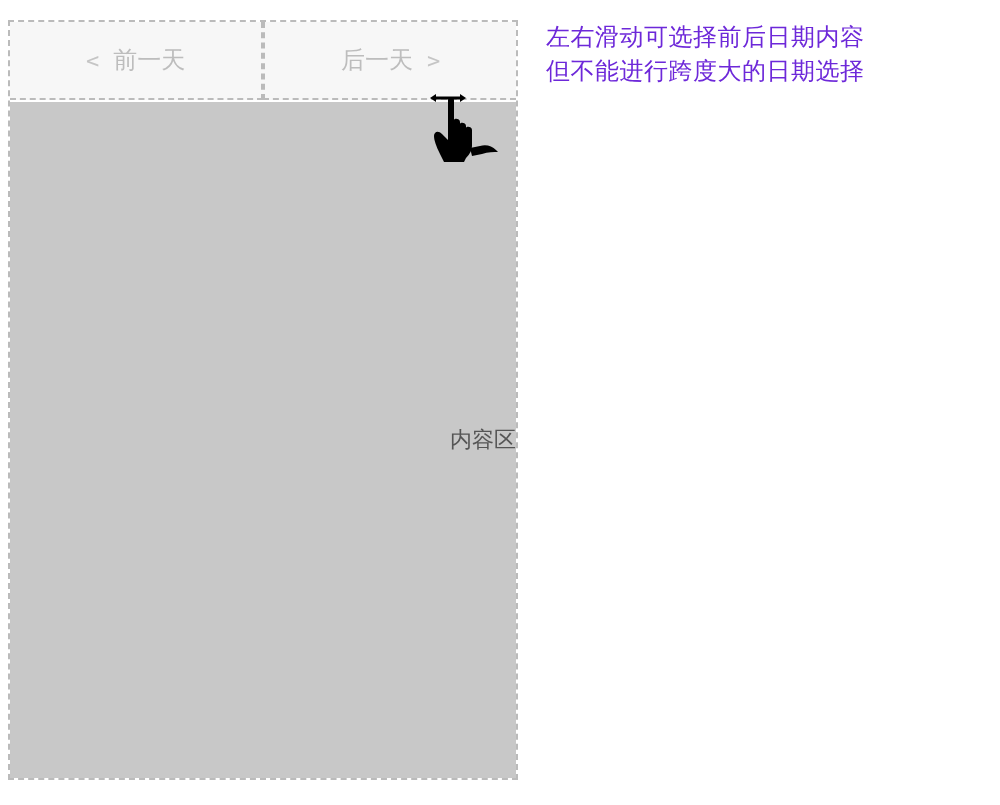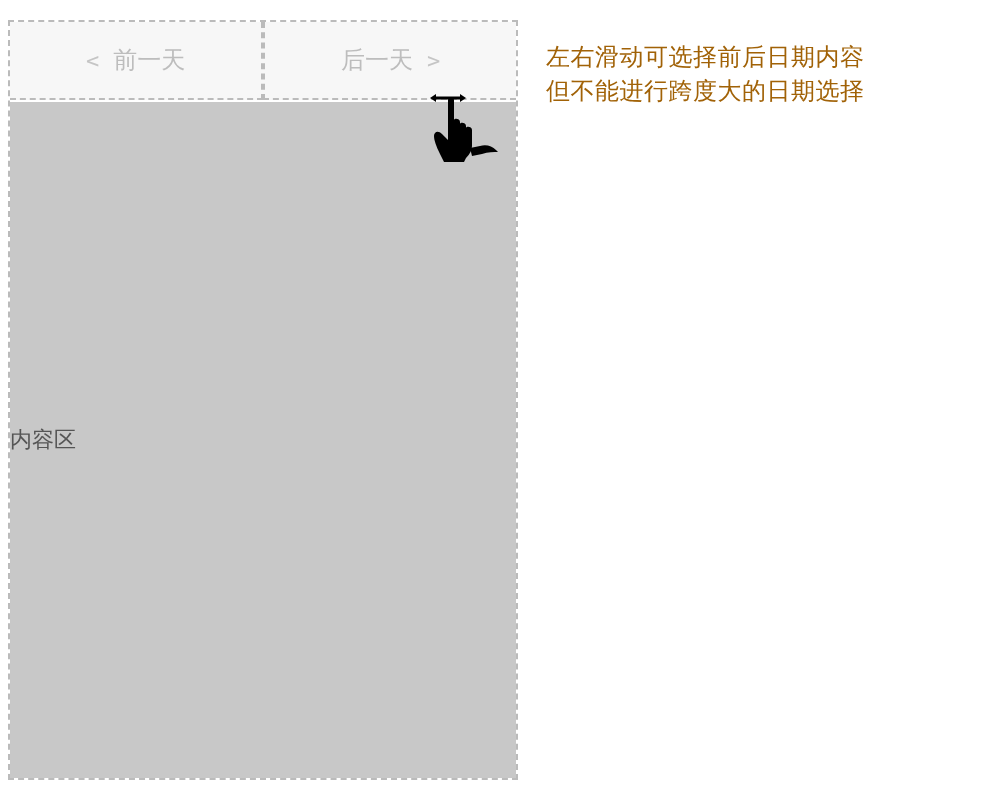--- a/index.html
+++ b/index.html
@@ -64,31 +64,30 @@
     }
     .content-area {
       position: absolute;
       top: 80px;
       left: 0;
       right: 0;
       bottom: 0;
       background: #c8c8c8;
       display: flex;
       align-items: center;
-      justify-content: flex-start;
+      justify-content: flex-end;
     }
     .content-label {
       font-size: 22px;
       color: #555;
       font-weight: 500;
     }
     .annotation {
-      margin-top: 20px;
       font-size: 24px;
-      color: #a16207;
+      color: #6d28d9;
       line-height: 1.4;
       letter-spacing: 0.5px;
     }
     .gesture-hand {
       position: absolute;
       top: 64px;
       left: 420px;
       width: 72px;
       height: 88px;
       z-index: 10;

